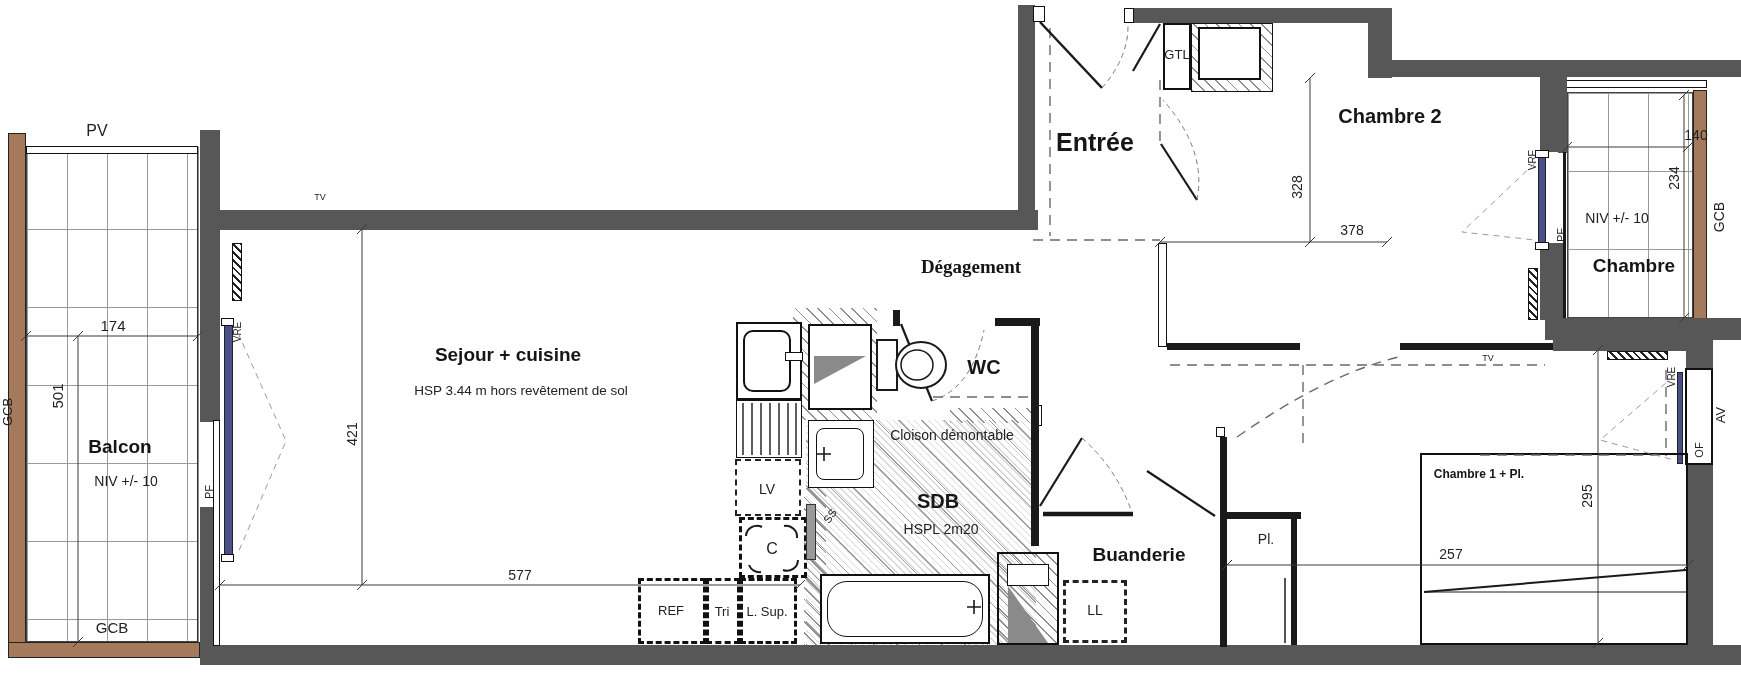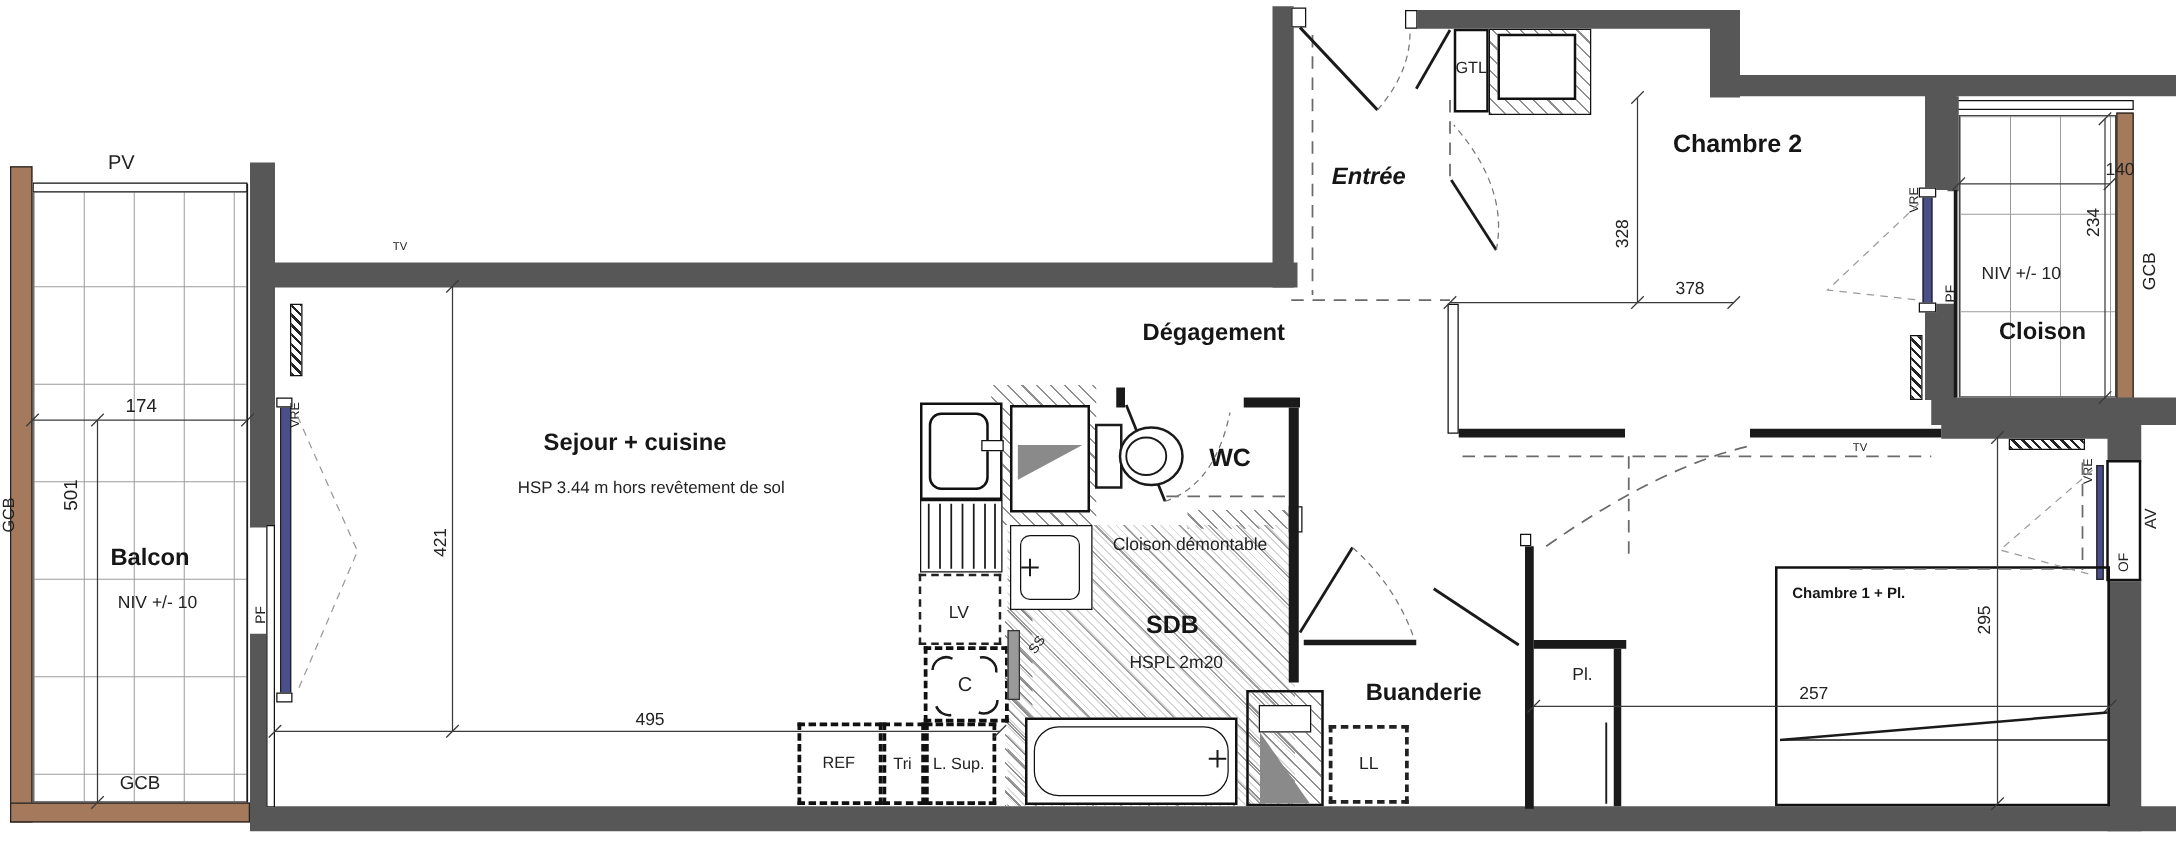--- a/index.html
+++ b/index.html
@@ -123,29 +123,29 @@
   <div class="txt" style="left:126px;top:481px;font-size:14px;">NIV +/- 10</div>
   <div class="txt" style="left:112px;top:627px;font-size:15px;">GCB</div>
   <div class="txt rot" style="left:7px;top:412px;font-size:13px;">GCB</div>
   <div class="txt rot" style="left:209px;top:492px;font-size:11px;">PF</div>
   <div class="txt rot" style="left:237px;top:332px;font-size:10px;">VRE</div>
 
   <div class="lbl" style="left:508px;top:355px;font-size:19px;">Sejour + cuisine</div>
   <div class="txt" style="left:521px;top:390px;font-size:13.5px;">HSP 3.44 m hors revêtement de sol</div>
   <div class="txt" style="left:320px;top:197px;font-size:9px;">TV</div>
 
-  <div class="lbl" style="left:971px;top:267px;font-size:19px;">Dégagement</div>
-  <div class="lbl" style="left:1095px;top:142px;font-size:19px;font-style:italic;">Entrée</div>
+  <div class="lbl" style="left:971px;top:267px;font-size:19px;font-family:Liberation Serif, serif;">Dégagement</div>
+  <div class="lbl" style="left:1095px;top:142px;font-size:25px;">Entrée</div>
   <div class="txt" style="left:1177px;top:54px;font-size:13px;">GTL</div>
 
   <div class="lbl" style="left:1390px;top:116px;font-size:20px;">Chambre 2</div>
   <div class="txt rot" style="left:1532px;top:160px;font-size:10px;">VRE</div>
   <div class="txt rot" style="left:1561px;top:235px;font-size:11px;">PF</div>
 
-  <div class="lbl" style="left:1634px;top:266px;font-size:19px;">Cloison</div>
+  <div class="lbl" style="left:1634px;top:266px;font-size:19px;">Chambre</div>
   <div class="txt" style="left:1617px;top:218px;font-size:14px;">NIV +/- 10</div>
   <div class="txt rot" style="left:1719px;top:217px;font-size:14px;">GCB</div>
 
   <div class="lbl" style="left:984px;top:367px;font-size:20px;">WC</div>
   <div class="txt rot" style="left:881px;top:352px;font-size:9px;">VM</div>
   <div class="txt" style="left:952px;top:435px;font-size:14px;">Cloison démontable</div>
   <div class="lbl" style="left:938px;top:501px;font-size:20px;">SDB</div>
   <div class="txt" style="left:941px;top:529px;font-size:14px;">HSPL 2m20</div>
   <div class="txt" style="left:830px;top:516px;font-size:11px;transform:translate(-50%,-50%) rotate(-55deg);">SS</div>
 
@@ -161,21 +161,21 @@
 
   <div class="txt" style="left:767px;top:489px;font-size:14px;">LV</div>
   <div class="txt" style="left:772px;top:549px;font-size:16px;">C</div>
   <div class="txt" style="left:671px;top:610px;font-size:13px;">REF</div>
   <div class="txt" style="left:722px;top:611px;font-size:13px;">Tri</div>
   <div class="txt" style="left:767px;top:611px;font-size:13px;">L. Sup.</div>
 
   <div class="txt" style="left:113px;top:325px;font-size:15px;">174</div>
   <div class="txt rot" style="left:57px;top:396px;font-size:15px;">501</div>
   <div class="txt rot" style="left:352px;top:434px;font-size:14px;">421</div>
-  <div class="txt" style="left:520px;top:575px;font-size:14px;">495</div>
+  <div class="txt" style="left:520px;top:575px;font-size:14px;">577</div>
   <div class="txt rot" style="left:1297px;top:187px;font-size:14px;">328</div>
   <div class="txt" style="left:1352px;top:230px;font-size:14px;">378</div>
   <div class="txt" style="left:1696px;top:135px;font-size:14px;">140</div>
   <div class="txt rot" style="left:1674px;top:178px;font-size:14px;">234</div>
   <div class="txt rot" style="left:1587px;top:496px;font-size:14px;">295</div>
   <div class="txt" style="left:1451px;top:554px;font-size:14px;">257</div>
 
   <svg class="overlay" width="1741" height="675" viewBox="0 0 1741 675">
 
     <g stroke="#3a3a3a" stroke-width="1">

